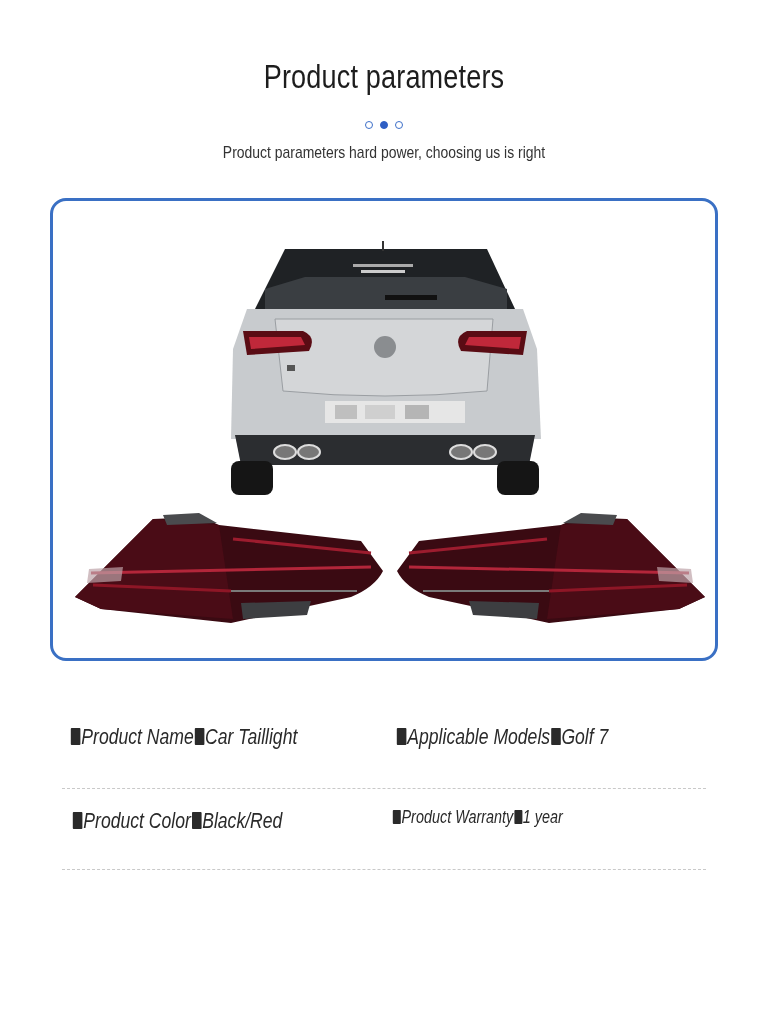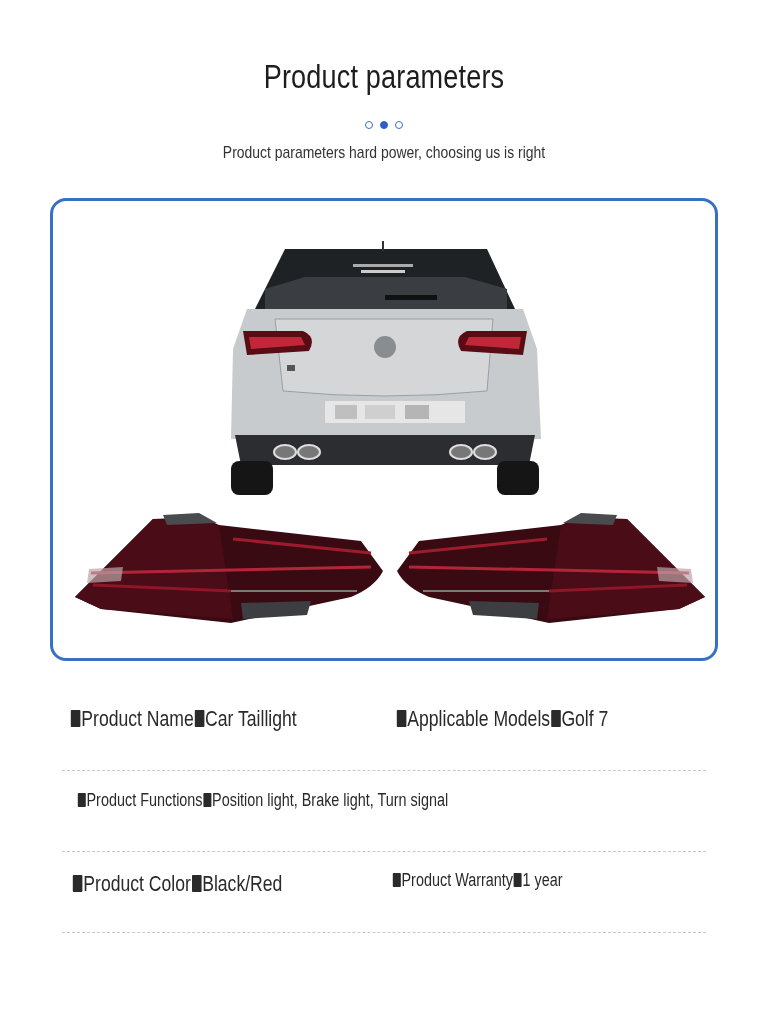--- a/index.html
+++ b/index.html
@@ -22,21 +22,21 @@
   .frame {
     position: absolute; left: 50px; top: 198px; width: 668px; height: 463px;
     border: 3px solid #3a70c4; border-radius: 16px; background: #fff; overflow: hidden;
   }
 
   
   .car { position: absolute; left: 172px; top: 38px; width: 320px; height: 260px; }
   .lamp-left { position: absolute; left: 18px; top: 310px; width: 320px; height: 118px; }
   .lamp-right { position: absolute; left: 336px; top: 310px; width: 320px; height: 118px; }
 
-  .params { position: absolute; left: 62px; top: 690px; width: 644px; }
+  .params { position: absolute; left: 62px; top: 708px; width: 644px; font-style: italic; }
   .row { position: relative; height: 81px; border-bottom: 1.5px dashed #c9c9c9; }
   .cell {
     position: absolute; white-space: nowrap; color: #2a2a2a;
     transform-origin: left center; transform: scaleX(0.8);
   }
   .tofu {
     display: inline-block; width: 0.55em; height: 0.78em; background: #2a2a2a;
     margin: 0 1px; vertical-align: -1px; border-radius: 1px;
   }
   .lg { font-size: 22px; }
@@ -120,25 +120,20 @@
 <div class="params">
   <div class="row">
     <div class="cell lg" style="left:8px; top:16px;">
       <span class="tofu"></span><span>Product Name</span><span class="tofu"></span><span>Car Taillight</span>
     </div>
     <div class="cell lg" style="left:334px; top:16px;">
       <span class="tofu"></span><span>Applicable Models</span><span class="tofu"></span><span>Golf 7</span>
     </div>
   </div>
 
-  <div class="row">
-    <div class="cell md" style="left:15px; top:19px;">
-      <span class="tofu"></span><span>Product Functions</span><span class="tofu"></span><span>Position light, Brake light, Turn signal</span>
-    </div>
-  </div>
 
   <div class="row">
     <div class="cell lg" style="left:10px; top:19px;">
       <span class="tofu"></span><span>Product Color</span><span class="tofu"></span><span>Black/Red</span>
     </div>
     <div class="cell md" style="left:330px; top:18px;">
       <span class="tofu"></span><span>Product Warranty</span><span class="tofu"></span><span>1 year</span>
     </div>
   </div>
 

